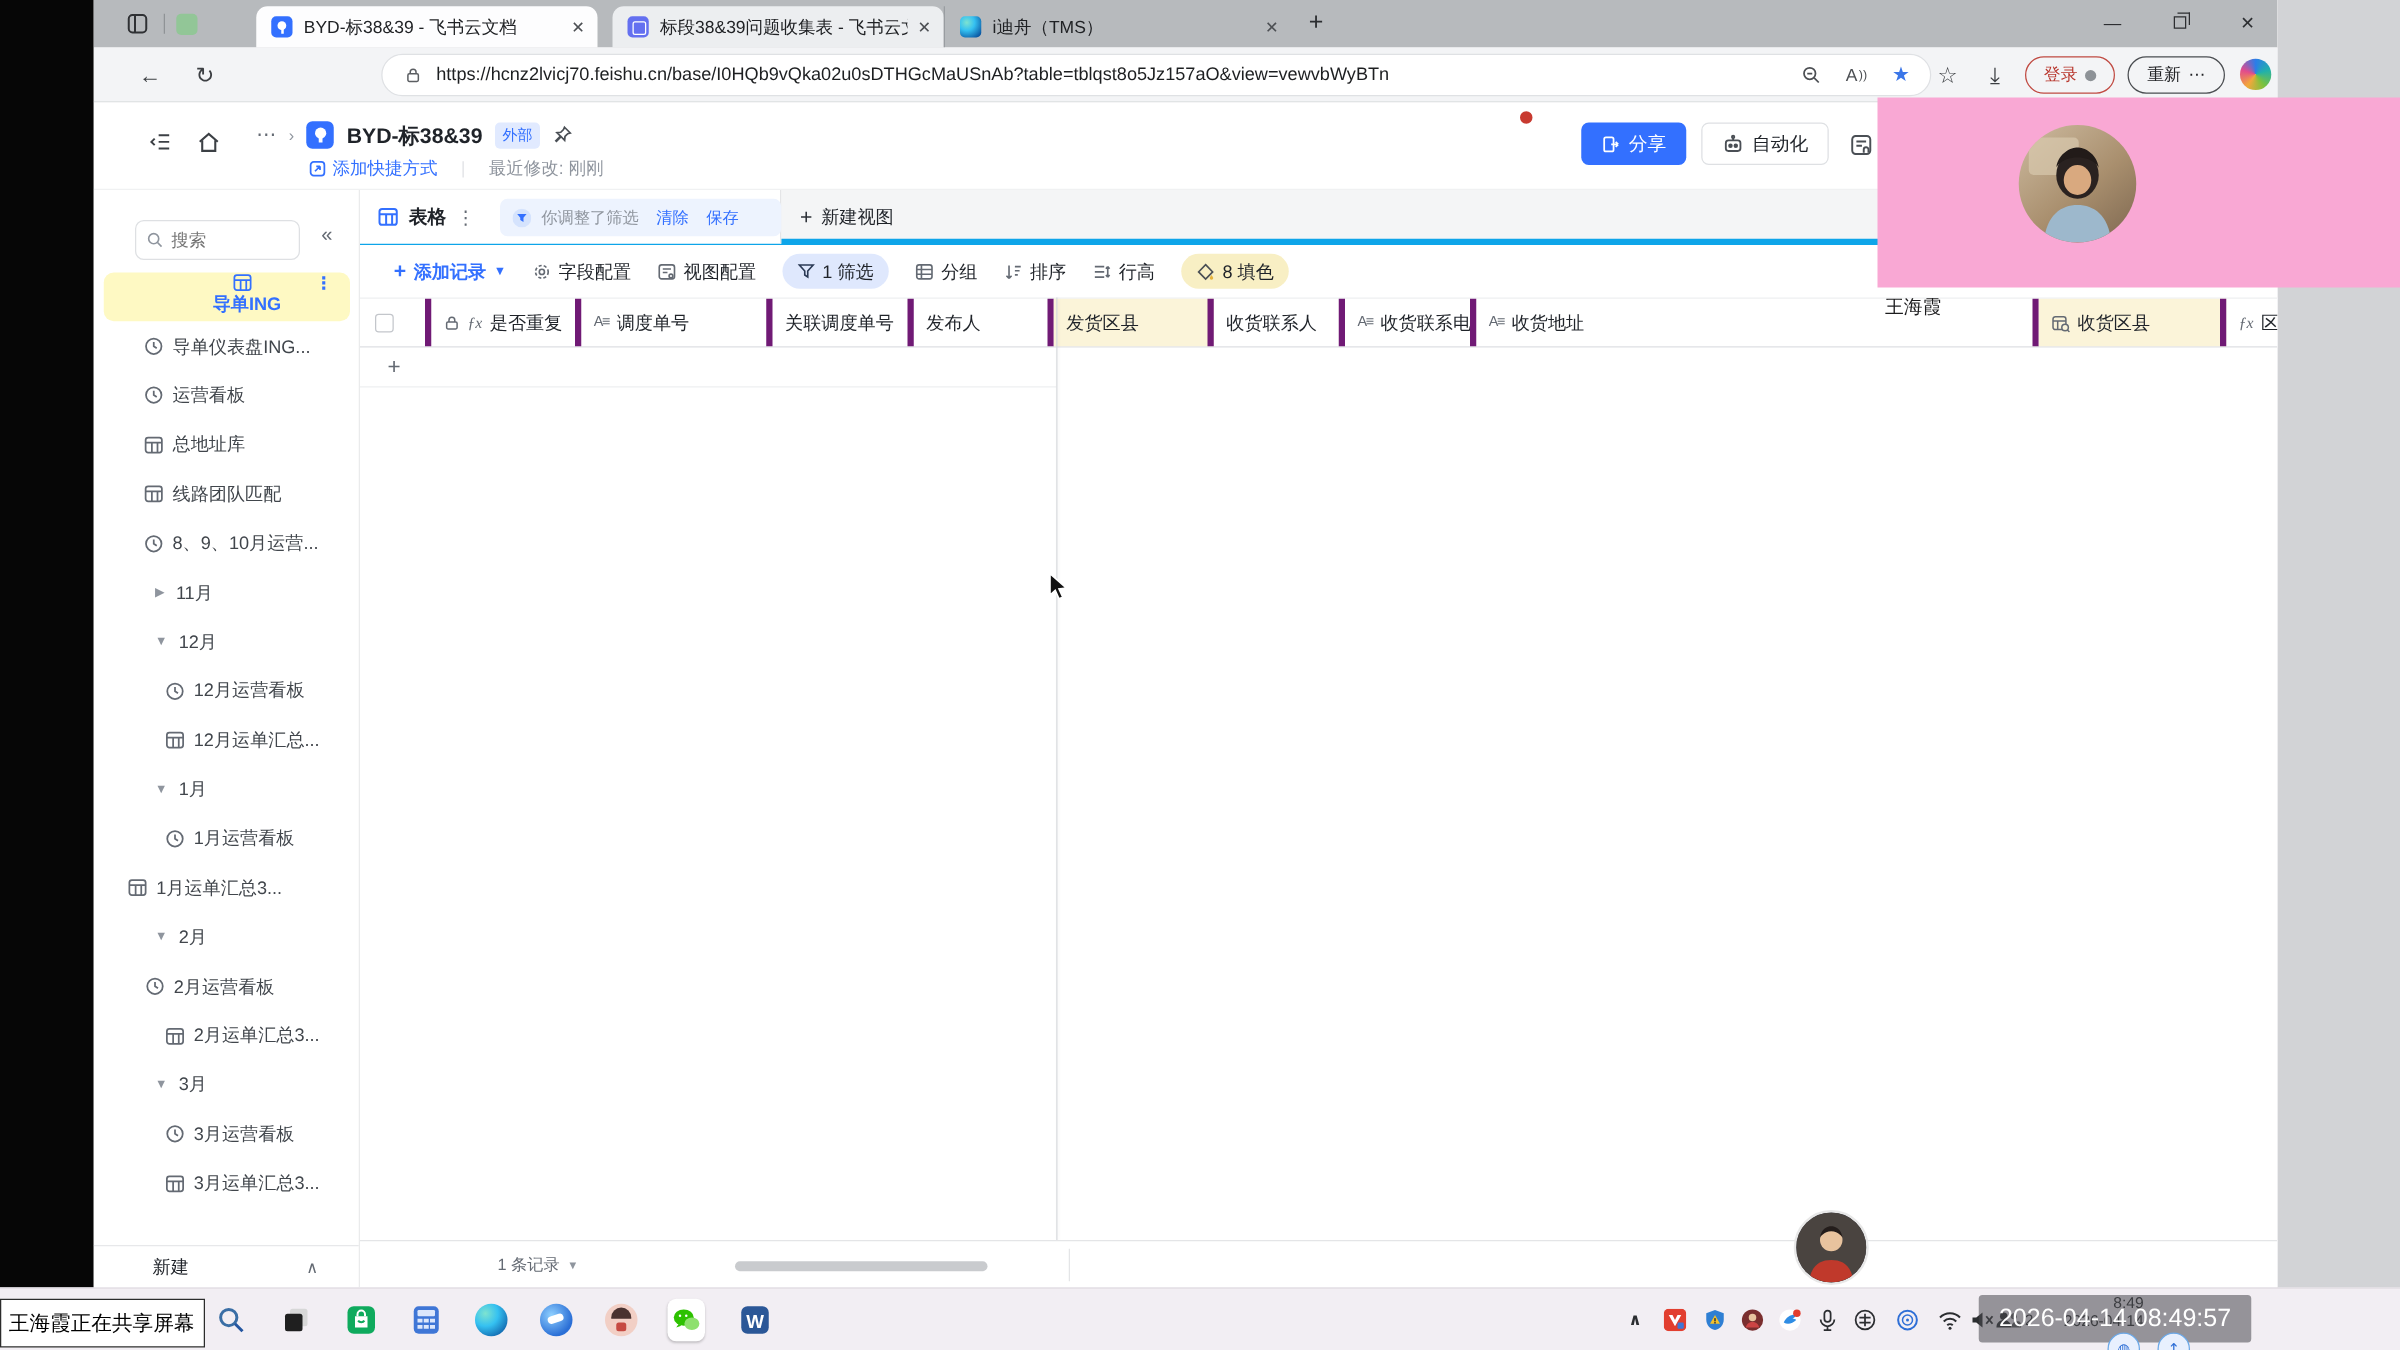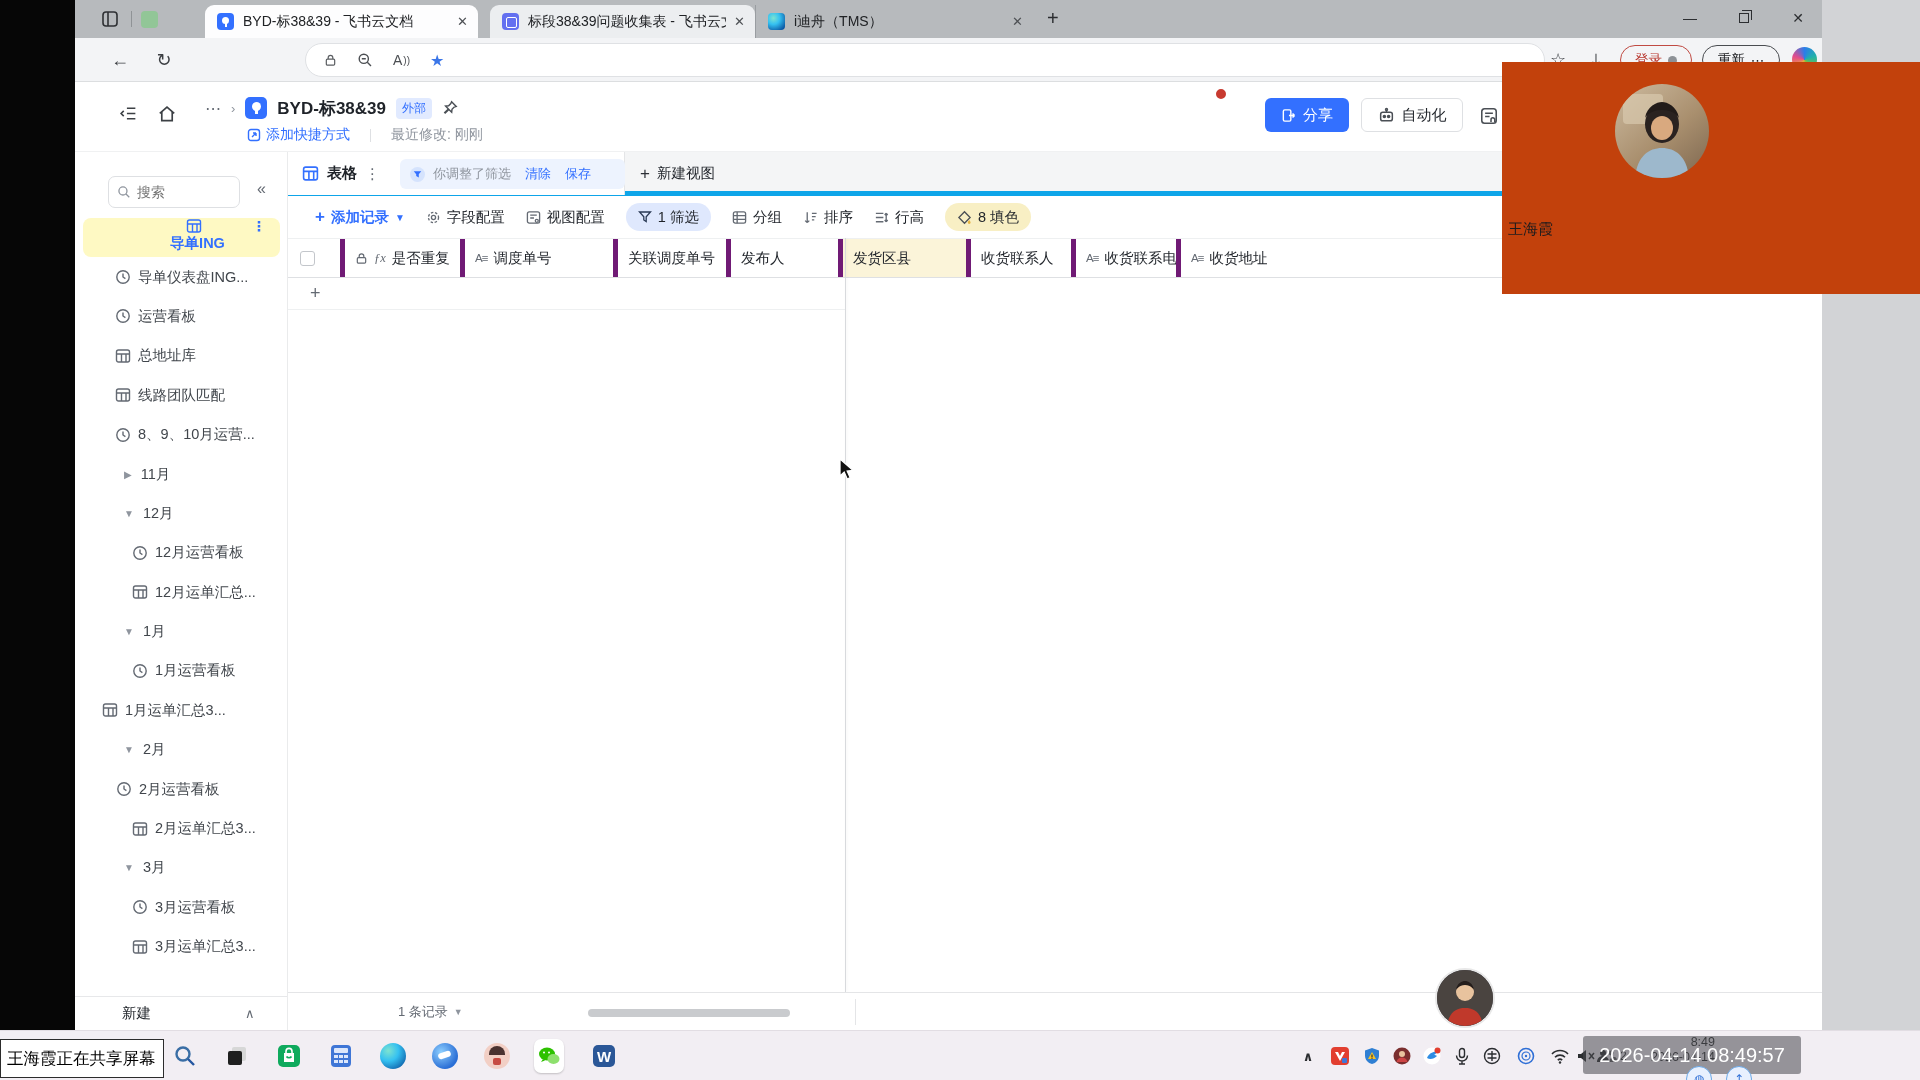--- a/index.html
+++ b/index.html
@@ -113,21 +113,21 @@
   #plusrow { left:0; top:126px; width:557px; height:32px; border-bottom:1px solid #eef0f1; display:flex; align-items:center; }
   #plusrow .plus { margin-left:22px; color:#646a73; font-size:18px; }
   #frozen-divider { left:557px; top:86px; width:1px; height:754px; background:#d8dadd; box-shadow:1px 0 3px rgba(0,0,0,.06); }
 
   #bottombar { left:0; top:840px; width:100%; height:38px; border-top:1px solid #e4e5e7; background:#fff; }
   #reccount { position:absolute; left:110px; top:10px; font-size:13px; color:#646a73; display:flex; gap:6px; align-items:center; }
   #hscroll { position:absolute; left:300px; top:16px; width:202px; height:8px; border-radius:4px; background:#c9cbce; }
   #bb-div { position:absolute; left:567px; top:6px; width:1px; height:26px; background:#e4e5e7; }
 
   
-  #webcam-panel { left:1502px; top:62px; width:418px; height:232px; background:#c2410c; }
+  #webcam-panel { left:1502px; top:78px; width:418px; height:152px; background:#f9a8d4; }
   #webcam-circle { position:absolute; left:113px; top:22px; width:94px; height:94px; border-radius:50%; overflow:hidden;
     background:linear-gradient(140deg,#cdbba0 0%,#a98f6e 55%,#7d6750 100%); }
   #presenter-name { position:absolute; left:6px; top:158px; font-size:15px; color:#1c1c1e; }
   #smallcam { left:1435px; top:968px; width:60px; height:60px; border-radius:50%; overflow:hidden; background:#3a3a42; border:2px solid #e8e8e8; }
   #cursor { left:838px; top:458px; }
 
   
   #taskbar { left:0; top:1030px; width:1920px; height:50px; background:#f2eef3; border-top:1px solid #e2dde3; }
   .tb-ic { position:absolute; top:10px; width:30px; height:30px; display:flex; align-items:center; justify-content:center; }
   .tray-ic { position:absolute; top:15px; height:20px; display:flex; align-items:center; justify-content:center; color:#2b2d30; }
@@ -184,20 +184,21 @@
     <div id="addressbar" class="abs">
       <span class="abs nav-ic" style="left:32px">←</span>
       <span class="abs nav-ic" style="left:76px">↻</span>
       <div id="urlpill" class="abs">
         <span style="display:flex">
           <svg width="13" height="14" viewBox="0 0 14 14" fill="none" stroke="#5b5e62" stroke-width="1.3">
               <rect x="2.5" y="6" width="9" height="6.5" rx="1.2"></rect>
               <path d="M4.5 6V4.5a2.5 2.5 0 0 1 5 0V6"></path>
             </svg>
         </span>
+        <span id="url-text">https://hcnz2lvicj70.feishu.cn/base/I0HQb9vQka02u0sDTHGcMaUSnAb?table=tblqst8o5Jz157aO&amp;view=vewvbWyBTn</span>
         <span class="pill-ic">
           <svg width="16" height="16" viewBox="0 0 16 16" fill="none" stroke="#4c4f53" stroke-width="1.4">
               <circle cx="6.8" cy="6.8" r="4.6"></circle>
               <path d="M10.3 10.3L14 14M4.8 6.8h4"></path>
             </svg>
         </span>
         <span class="pill-ic">A<i style="font-style:normal;font-size:10px;margin-left:1px">))</i></span>
         <span class="pill-ic bstar">★</span>
       </div>
       <span class="abs nav-ic" style="left:1470px">☆</span>

